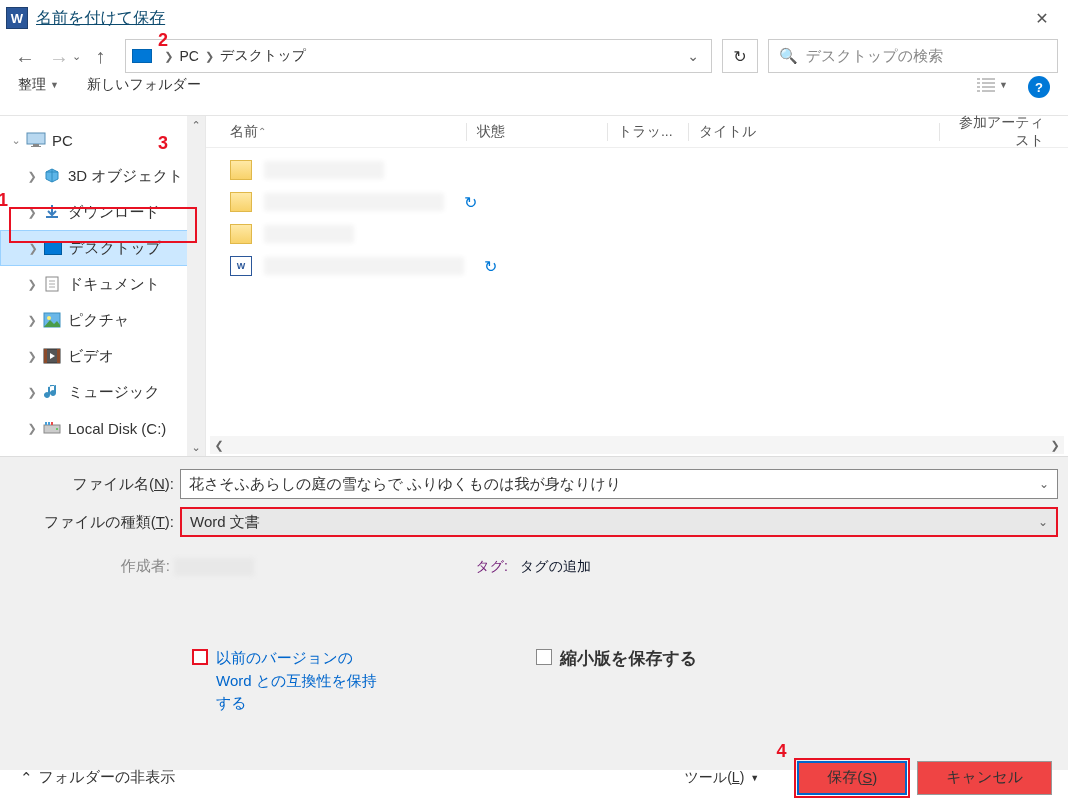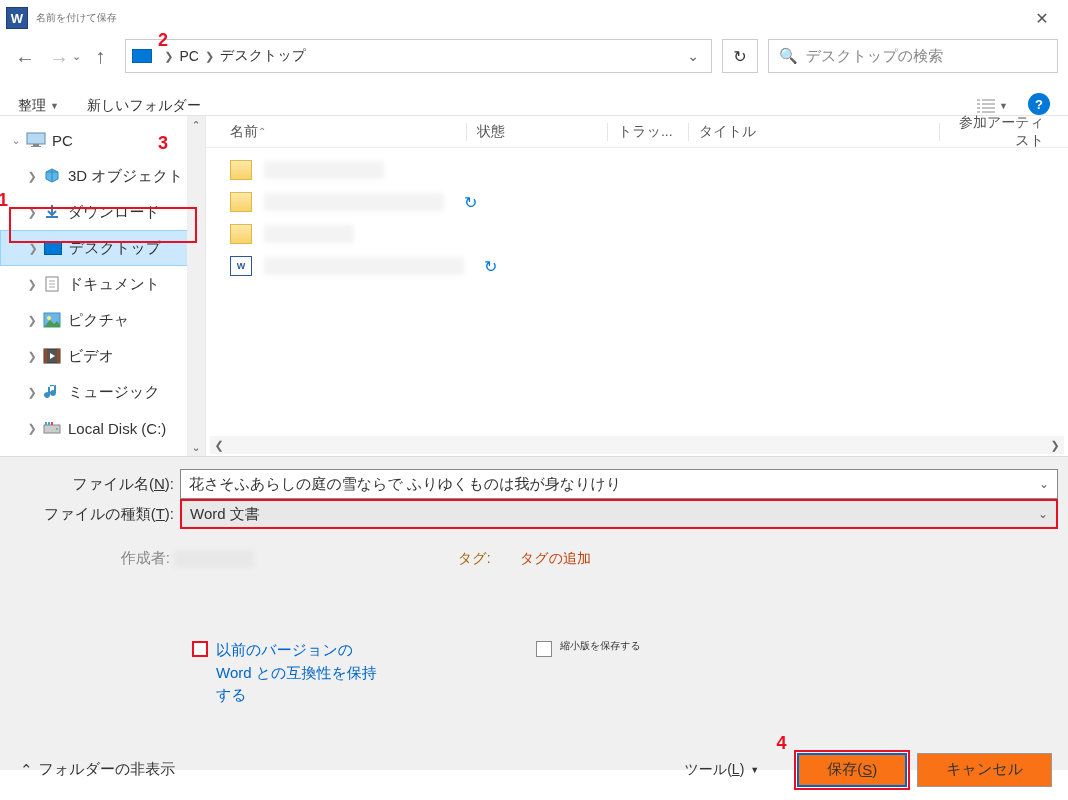--- a/index.html
+++ b/index.html
@@ -1,36 +1,36 @@
 <!DOCTYPE html>
 <html><head>
 <meta charset="utf-8">
 <style>
 * { box-sizing: border-box; margin: 0; padding: 0; font-family: "Yu Gothic UI", "Meiryo", sans-serif; }
 body { width: 1068px; height: 800px; background: #fff; font-size: 14px; color: #333; overflow: hidden; position: relative; }
 
 .titlebar { height: 36px; display: flex; align-items: center; padding: 0 6px; }
 .titlebar .word-icon { width: 22px; height: 22px; background: #2b579a; color: #fff; display: inline-flex; align-items: center; justify-content: center; font-weight: bold; font-size: 13px; margin-right: 8px; border: 1px solid #1e3f6f; }
-.titlebar .title { flex: 1; font-size: 10px; color: #737373; }
+.titlebar .title { flex: 1; font-size: 16px; color: #0c4a6e; text-decoration: underline; }
 .titlebar .close-btn { width: 40px; height: 30px; display: flex; align-items: center; justify-content: center; font-size: 16px; color: #555; cursor: pointer; }
 
 .navrow { height: 40px; display: flex; align-items: center; padding: 0 10px; gap: 4px; }
 .nav-arrow { width: 30px; height: 30px; display: flex; align-items: center; justify-content: center; color: #666; font-size: 20px; cursor: pointer; }
 .nav-arrow.disabled { color: #bbb; }
 .nav-dd { font-size: 11px; color: #666; margin-left: -6px; }
 .addressbar { flex: 1; height: 34px; border: 1px solid #ccc; display: flex; align-items: center; padding: 0 6px; margin: 0 6px; }
 .addr-icon { width: 20px; height: 14px; background: #0078d7; border: 1px solid #0063b1; margin-right: 6px; }
 .addr-crumb { color: #333; }
 .addr-sep { font-size: 11px; color: #666; margin: 0 6px; }
 .addr-spacer { flex: 1; }
 .addr-dd { font-size: 14px; color: #666; margin-right: 6px; }
 .refresh-btn { width: 36px; height: 34px; border: 1px solid #ccc; display: flex; align-items: center; justify-content: center; font-size: 16px; color: #333; margin-right: 6px; }
 .searchbox { width: 290px; height: 34px; border: 1px solid #ccc; display: flex; align-items: center; padding: 0 10px; color: #888; font-size: 15px; gap: 8px; }
 
-.toolbar { height: 40px; display: flex; align-items: flex-end; padding: 0 18px; border-bottom: 1px solid #e5e5e5; }
+.toolbar { height: 40px; display: flex; align-items: flex-start; padding: 0 18px; border-bottom: 1px solid #e5e5e5; }
 .toolbar-item { color: #333; margin-right: 28px; display: flex; align-items: center; gap: 4px; cursor: pointer; }
 .toolbar .dd { font-size: 9px; color: #666; }
 .toolbar-spacer { flex: 1; }
 .view-btn { display: flex; align-items: center; gap: 2px; color: #666; margin-right: 20px; font-size: 14px; cursor: pointer; }
 .help-btn { width: 22px; height: 22px; background: #0078d7; border-radius: 50%; color: #fff; display: flex; align-items: center; justify-content: center; font-size: 13px; font-weight: bold; cursor: pointer; }
 
 .body-area { display: flex; height: 340px; position: relative; }
 .tree { width: 206px; border-right: 1px solid #e8e8e8; padding-top: 6px; position: relative; overflow: hidden; }
 .tree-scroll { position: absolute; right: 0; top: 0; width: 18px; height: 100%; background: #f0f0f0; display: flex; flex-direction: column; align-items: center; }
 .tree-scroll .chev { height: 18px; display:flex;align-items:center;justify-content:center;font-size:11px;color:#666;cursor:pointer; }
@@ -55,44 +55,44 @@
 .file-row .ficon { width: 22px; height: 20px; margin-right: 12px; display:inline-flex; }
 .folder-ficon { background: linear-gradient(#ffe9a6,#f8d26a); border: 1px solid #e0b84a; }
 .word-ficon { border:1px solid #2b579a; background:#fff; color:#2b579a; font-size:9px; font-weight:bold; display:flex;align-items:center;justify-content:center;}
 .file-row .fname { width: 200px; height: 18px; background: #f3f3f3; filter: blur(2px); border-radius: 2px; }
 .file-row .sync-icon { color: #0078d7; font-size: 16px; margin-left: 20px; }
 .filepane-hscroll { position:absolute; bottom:2px; left:4px; right:4px; height:18px; display:flex; align-items:center; background:#f5f5f5;}
 .filepane-hscroll .chev { width:18px;text-align:center;font-size:11px;color:#666;cursor:pointer;}
 .filepane-hscroll .track { flex:1; }
 
 .bottom-panel { background: #f0f0f0; padding: 12px 10px 10px 10px; height: 314px; border-top: 1px solid #ddd;}
-.form-row { display: flex; align-items: center; margin-bottom: 0; }
+.form-row { display: flex; align-items: center; margin-bottom: 8px; }
 .form-label { width: 170px; text-align: right; padding-right: 6px; color: #333; font-size: 15px; }
 .filename-input { flex: 1; height: 30px; border: 1px solid #888; background: #fff; padding: 0 8px; font-size: 15px; display: flex; align-items: center; justify-content: space-between; }
 .filename-input .dd { color: #666; font-size: 12px; }
 .filetype-select { flex: 1; height: 30px; border: 2px solid #e81123; background: #e8e8e8; padding: 0 8px; font-size: 15px; display: flex; align-items: center; justify-content: space-between; position: relative; }
 .filetype-select .dd { color: #666; font-size: 12px; }
 .meta-row { display:flex; padding-left: 90px; margin-top: 20px; gap: 4px; align-items: center;}
 .meta-label { width: 70px; text-align: right; color: #888; font-size: 15px;}
 .meta-val { width: 280px; color: #888;}
-.meta-label2 { width: 50px; color: #a16207;}
-.meta-link { color: #c2410c; margin-left: 8px; cursor: pointer; }
+.meta-label2 { width: 50px; text-align: right; color: #701a75;}
+.meta-link { color: #0f172a; margin-left: 8px; cursor: pointer; }
 .meta-blur { display:inline-block; width: 80px; height: 18px; background: #e8e8e8; filter: blur(2px); vertical-align: middle;}
 .check-row { display:flex; padding-left: 182px; margin-top: 28px; gap: 150px; position: relative; }
 .checkbox-group { display: flex; align-items: flex-start; gap: 8px; margin-top: 43px; }
 .checkbox { width: 16px; height: 16px; border: 1px solid #888; background: #fff; flex-shrink: 0; margin-top: 2px; }
 .checkbox.red-border { border: 2px solid #e81123; }
 .check-label { color: #0066cc; font-size: 15px; width: 170px; line-height: 1.5; }
-.check-label2 { color: #333; font-size: 10px; }
+.check-label2 { color: #333; font-size: 17px; font-weight: bold; }
 .footer-row { display: flex; align-items: center; margin-top: 46px; padding: 0 6px;}
 .hide-folders { display: flex; align-items: center; gap: 6px; cursor: pointer; color: #333; font-size: 15px; margin-left: 4px;}
 .footer-spacer { flex: 1; }
 .tool-dd { display:flex; align-items:center; gap: 6px; margin-right: 28px; cursor:pointer; position:relative;}
 .tool-dd .dd { font-size: 9px; }
-.btn { height: 34px; padding: 0 28px; border: 1px solid #999; background: #f97316; margin-left: 10px; font-size: 15px; display: flex; align-items: center; cursor: pointer; }
+.btn { height: 34px; padding: 0 28px; border: 1px solid #999; background: #ef4444; margin-left: 10px; font-size: 15px; display: flex; align-items: center; cursor: pointer; }
 .btn.save { outline: 2px solid #e81123; outline-offset: 1px; border: 2px solid #0066cc; }
 
 .annotation { position: absolute; color: #e81123; font-weight: bold; font-size: 18px; font-family: Arial; z-index: 10; pointer-events: none; }
 .red-box { position: absolute; border: 2px solid #e81123; pointer-events: none; z-index: 5;}
 
 .underline { text-decoration: underline; }
 </style>
 </head>
 <body>
 

